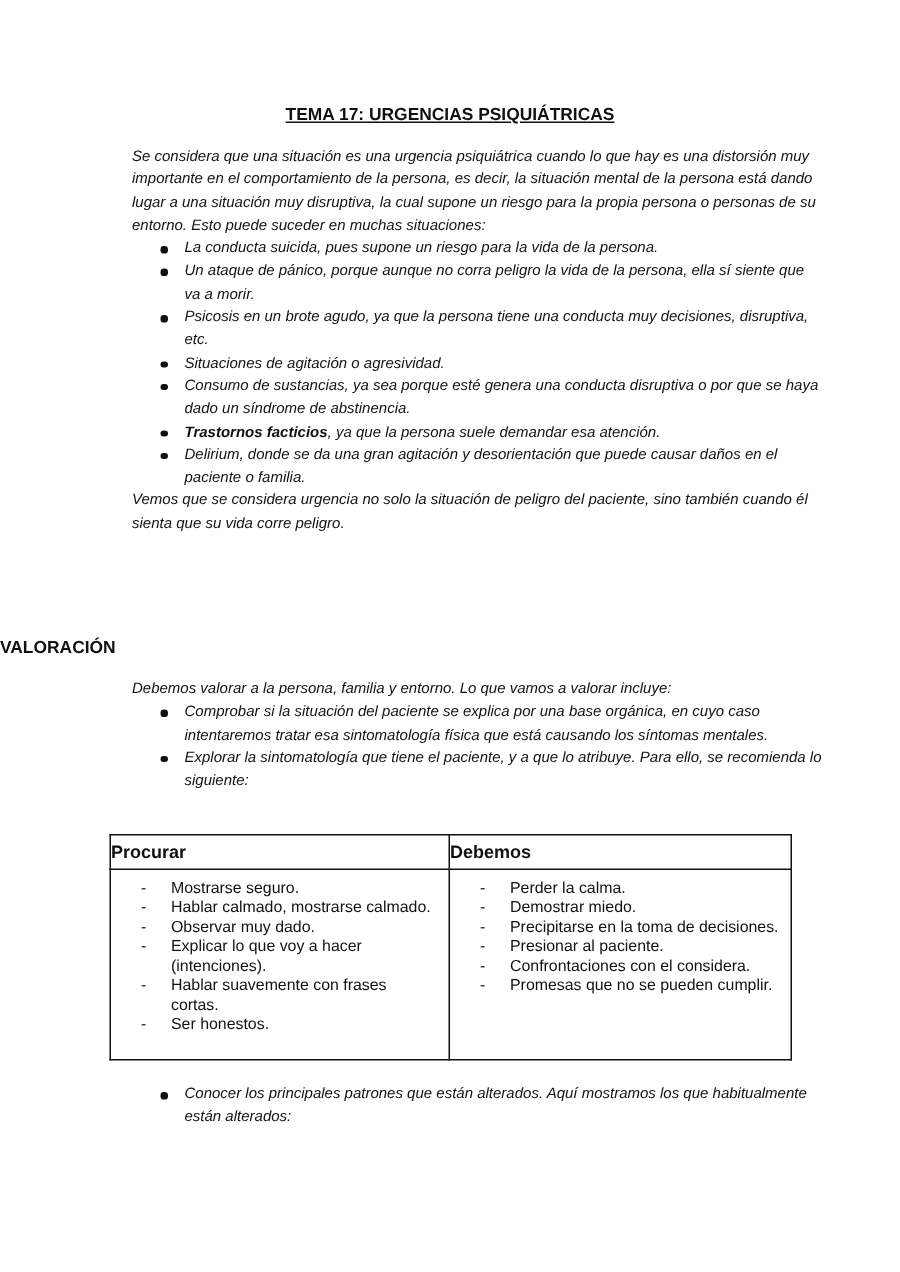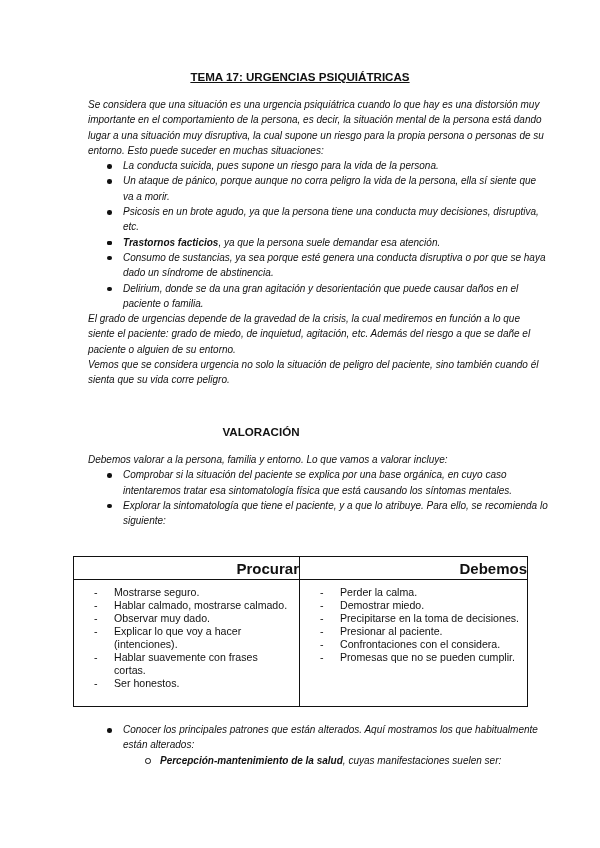--- a/index.html
+++ b/index.html
@@ -6,66 +6,65 @@
     body {
       width: 600px; height: 848px; position: relative; overflow: hidden;
       font-family: "Liberation Sans", sans-serif; color: #111111;
     }
     .page { position: absolute; left: 0; top: 0; width: 600px; height: 848px; background: #fff; }
     .title {
       position: absolute; left: 0; width: 600px; top: 70px; text-align: center;
       font-size: 11.6px; font-weight: bold; text-decoration: underline; letter-spacing: 0px;
     }
     .h2 {
-      position: absolute; left: 0; width: 496px; top: 425px; text-align: center;
-      font-size: 11.6px; font-weight: bold; padding-left: 13px;
+      position: absolute; left: 0; width: 496px; top: 425px; text-align: left;
+      font-size: 11.6px; font-weight: bold;
     }
     .block { position: absolute; left: 88px; width: 460px; font-size: 10px; line-height: 15.3px; font-style: italic; }
     .p { margin: 0; }
     ul.bul { list-style: none; margin: 0; padding: 0 0 0 35px; }
     ul.bul li { position: relative; }
     ul.bul li .dot {
       position: absolute; left: -16px; top: 6px; width: 4.5px; height: 4.5px; border-radius: 50%; background: #111;
     }
     ul.sub { list-style: none; margin: 0; padding: 0 0 0 72px; }
     ul.sub li { position: relative; }
     ul.sub li .circ {
       position: absolute; left: -15px; top: 5.5px; width: 3.5px; height: 3.5px; border-radius: 50%; border: 1px solid #111;
     }
     b { font-weight: bold; }
     table.tbl {
       position: absolute; left: 73px; top: 556px; width: 454px; height: 151px;
       border-collapse: collapse; font-size: 10.6px; table-layout: fixed;
     }
     table.tbl th, table.tbl td { border: 1.3px solid #111; padding: 0; }
-    table.tbl th { height: 22px; font-weight: bold; text-align: right; font-size: 15px; }
+    table.tbl th { height: 22px; font-weight: bold; text-align: left; font-size: 12px; }
     table.tbl td { vertical-align: top; padding-top: 6px; }
     ul.dash { list-style: none; margin: 0; padding: 0 8px 0 40px; line-height: 13px; }
     ul.dash li { position: relative; }
     ul.dash li .ds { position: absolute; left: -20px; top: 0; }
   </style>
 </head>
 <body>
 
 <div class="page">
 
   <div class="title">TEMA 17: URGENCIAS PSIQUIÁTRICAS</div>
 
   <div class="block" style="top:97px;">
     <p class="p">Se considera que una situación es una urgencia psiquiátrica cuando lo que hay es una distorsión muy importante en el comportamiento de la persona, es decir, la situación mental de la persona está dando lugar a una situación muy disruptiva, la cual supone un riesgo para la propia persona o personas de su entorno. Esto puede suceder en muchas situaciones:</p>
     <ul class="bul">
       <li><span class="dot"></span><b></b><span>La conducta suicida, pues supone un riesgo para la vida de la persona.</span></li>
       <li><span class="dot"></span><b></b><span>Un ataque de pánico, porque aunque no corra peligro la vida de la persona, ella sí siente que va a morir.</span></li>
       <li><span class="dot"></span><b></b><span>Psicosis en un brote agudo, ya que la persona tiene una conducta muy decisiones, disruptiva, etc.</span></li>
-      <li><span class="dot"></span><b></b></li>
+      <li><span class="dot"></span><b></b><span>Situaciones de agitación o agresividad.</span></li>
+      <li><span class="dot"></span><b></b><span>Consumo de sustancias, ya sea porque esté genera una conducta disruptiva o por que se haya dado un síndrome de abstinencia.</span></li>
       <li><span class="dot"></span><b>Trastornos facticios</b><span>, ya que la persona suele demandar esa atención.</span></li>
-      <li><span class="dot"></span><b></b><span>Consumo de sustancias, ya sea porque esté genera una conducta disruptiva o por que se haya dado un síndrome de abstinencia.</span></li>
       <li><span class="dot"></span><b></b><span>Delirium, donde se da una gran agitación y desorientación que puede causar daños en el paciente o familia.</span></li>
     </ul>
-    <p class="p">El grado de urgencias depende de la gravedad de la crisis, la cual mediremos en función a lo que siente el paciente: grado de miedo, de inquietud, agitación, etc. Además del riesgo a que se dañe el paciente o alguien de su entorno.</p>
     <p class="p">Vemos que se considera urgencia no solo la situación de peligro del paciente, sino también cuando él sienta que su vida corre peligro.</p>
   </div>
 
   <div class="h2">VALORACIÓN</div>
 
   <div class="block" style="top:452px;">
     <p class="p">Debemos valorar a la persona, familia y entorno. Lo que vamos a valorar incluye:</p>
     <ul class="bul">
       <li><span class="dot"></span><span>Comprobar si la situación del paciente se explica por una base orgánica, en cuyo caso intentaremos tratar esa sintomatología física que está causando los síntomas mentales.</span></li>
       <li><span class="dot"></span><span>Explorar la sintomatología que tiene el paciente, y a que lo atribuye. Para ello, se recomienda lo siguiente:</span></li>
@@ -104,18 +103,15 @@
         </ul>
       </td>
     </tr>
   </tbody>
     </table>
 
   <div class="block" style="top:722px;">
     <ul class="bul">
       <li><span class="dot"></span><span>Conocer los principales patrones que están alterados. Aquí mostramos los que habitualmente están alterados:</span></li>
     </ul>
-    <ul class="sub">
-      <li><span class="circ"></span><b>Percepción-mantenimiento de la salud</b><span>, cuyas manifestaciones suelen ser:</span></li>
-    </ul>
   </div>
 
 </div>
 
 </body></html>

